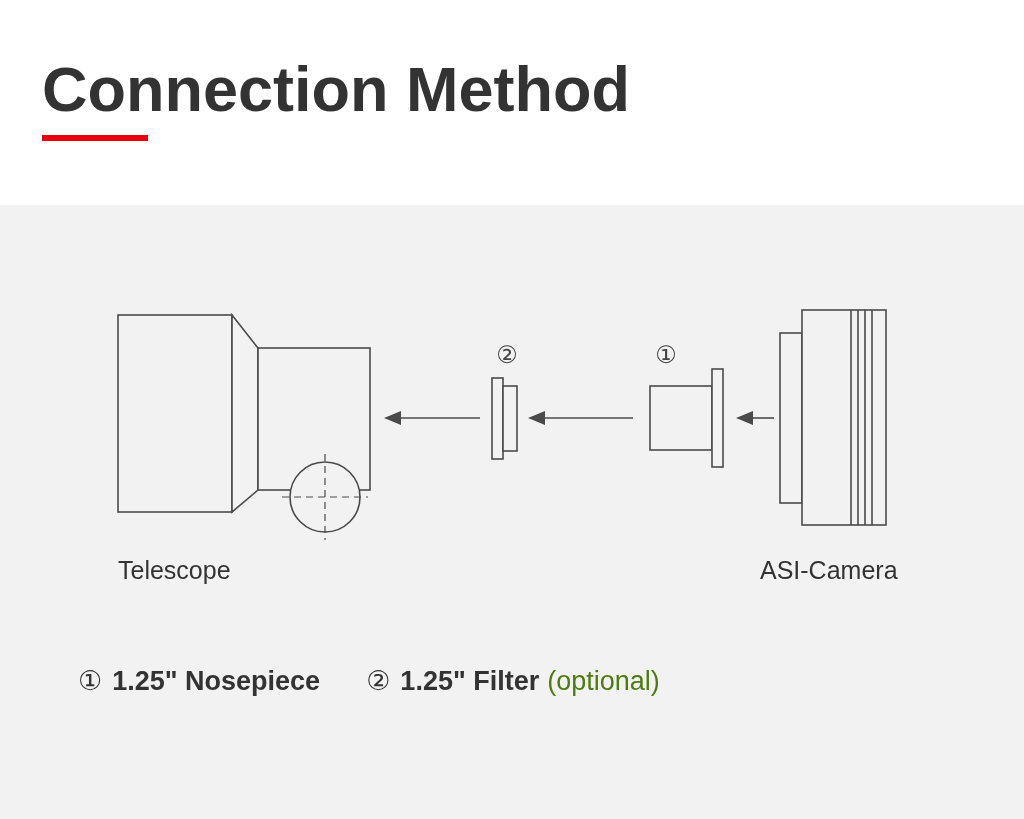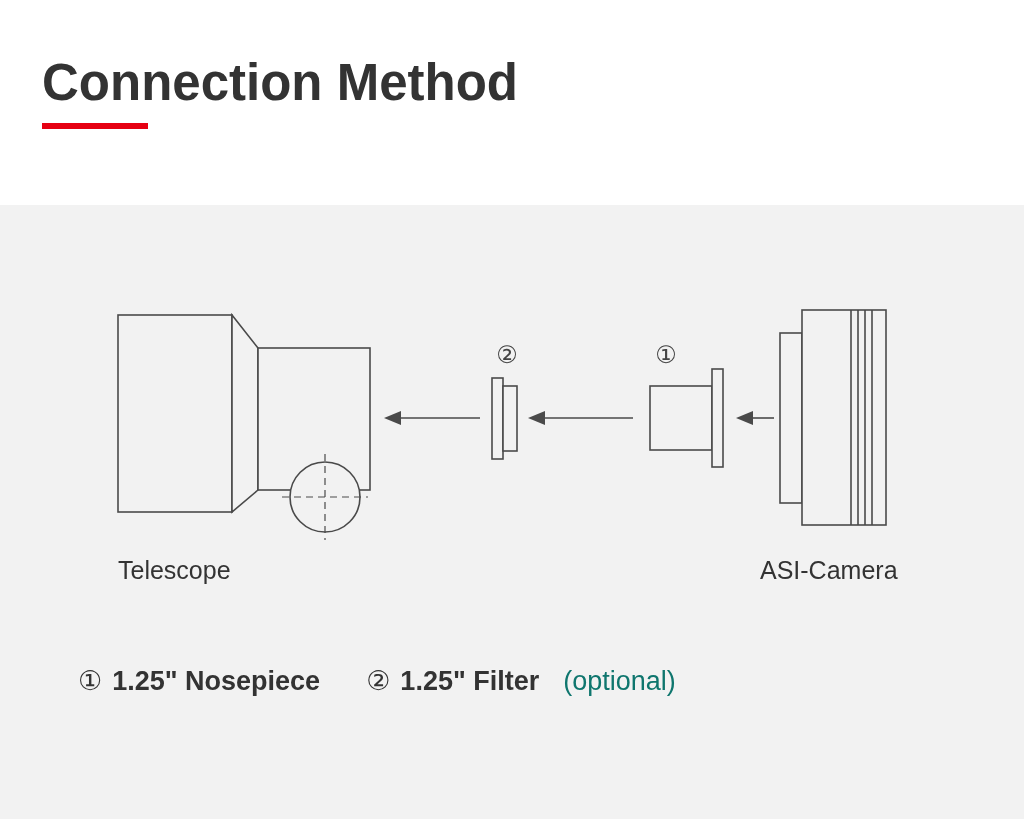--- a/index.html
+++ b/index.html
@@ -13,21 +13,21 @@
   .page { width: 1024px; height: 819px; position: relative; }
 
   
   .header {
     height: 205px;
     background: #ffffff;
     padding: 56px 0 0 42px;
     position: relative;
   }
   .page-title {
-    font-size: 51px;
+    font-size: 63px;
     font-weight: 600;
     line-height: 1.05;
     color: #333333;
     letter-spacing: 0px;
   }
   .title-underline {
     width: 106px;
     height: 6px;
     background: #e60012;
     margin-top: 13px;
@@ -83,22 +83,22 @@
     white-space: nowrap;
   }
   .legend-item { display: flex; align-items: baseline; }
   .legend-marker {
     font-weight: 400;
     margin-right: 10px;
     font-family: "DejaVu Sans", "Liberation Sans", sans-serif;
   }
   .legend-note {
     font-weight: 400;
-    margin-left: 24px;
-    color: #0f766e;
+    margin-left: 8px;
+    color: #4d7c0f;
   }
 </style>
 </head>
 <body>
 
 <div class="page">
 
   <div class="header">
     <h1 class="page-title">Connection Method</h1>
     <div class="title-underline"></div>

